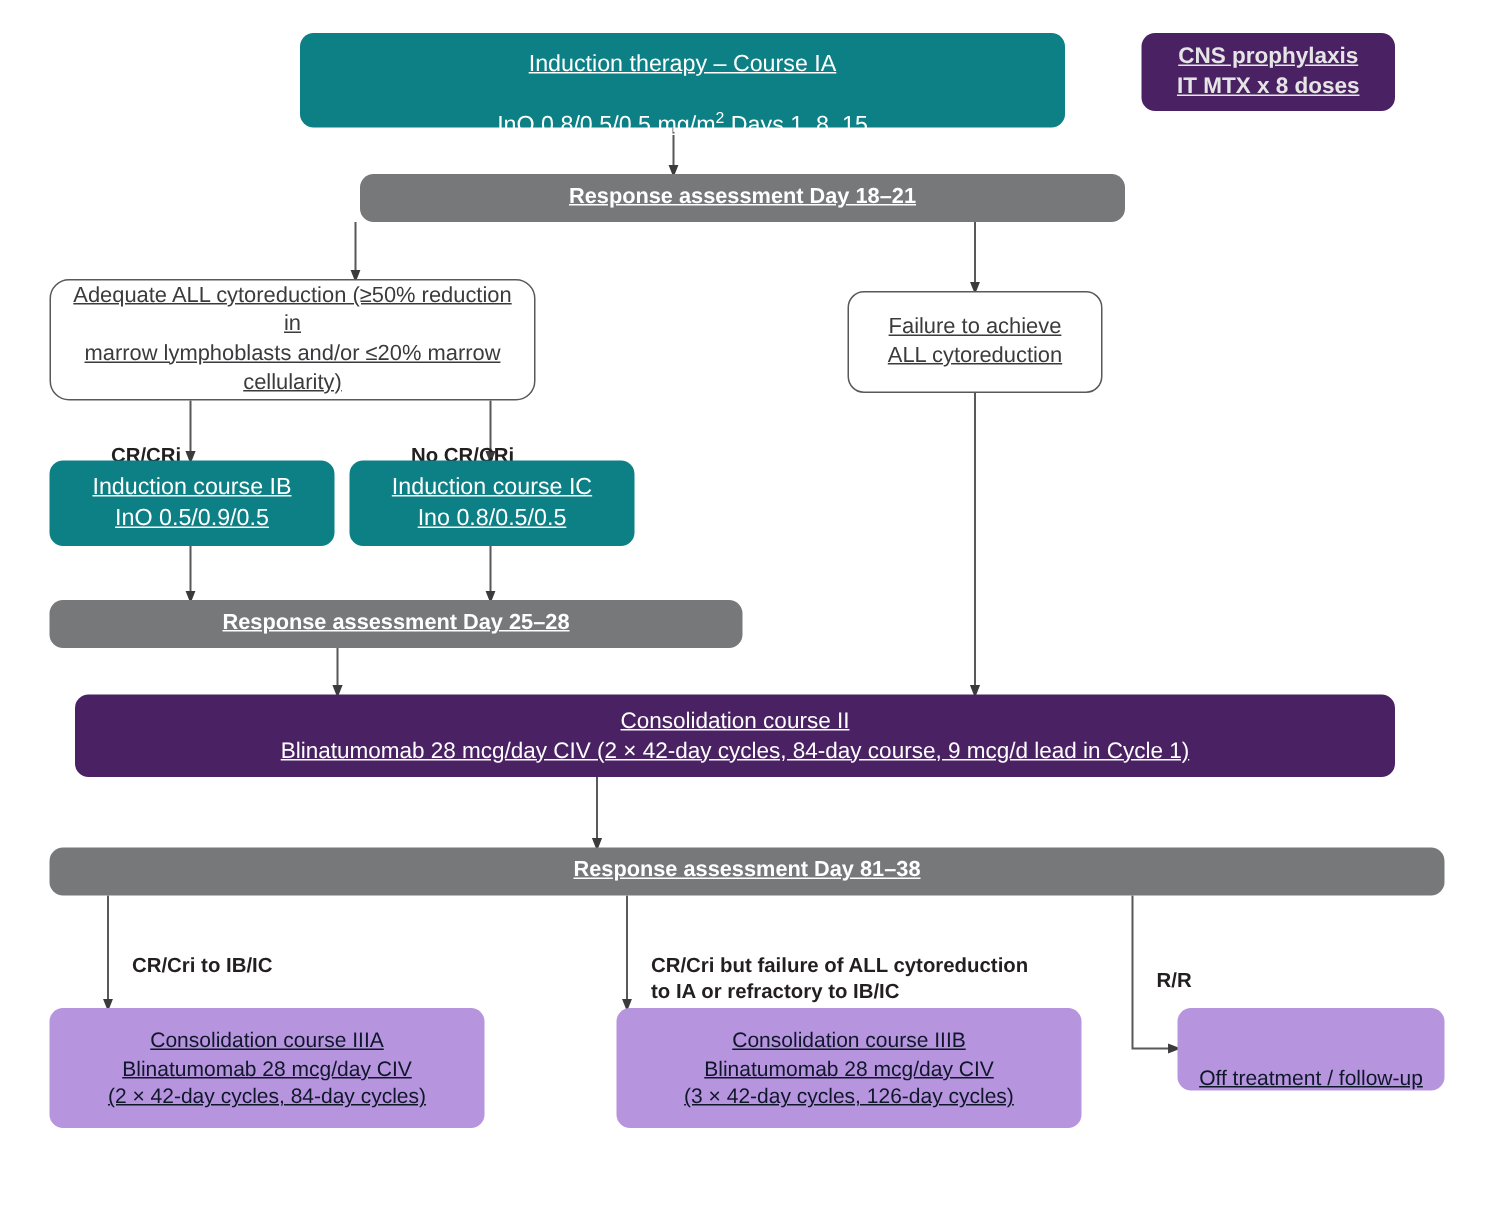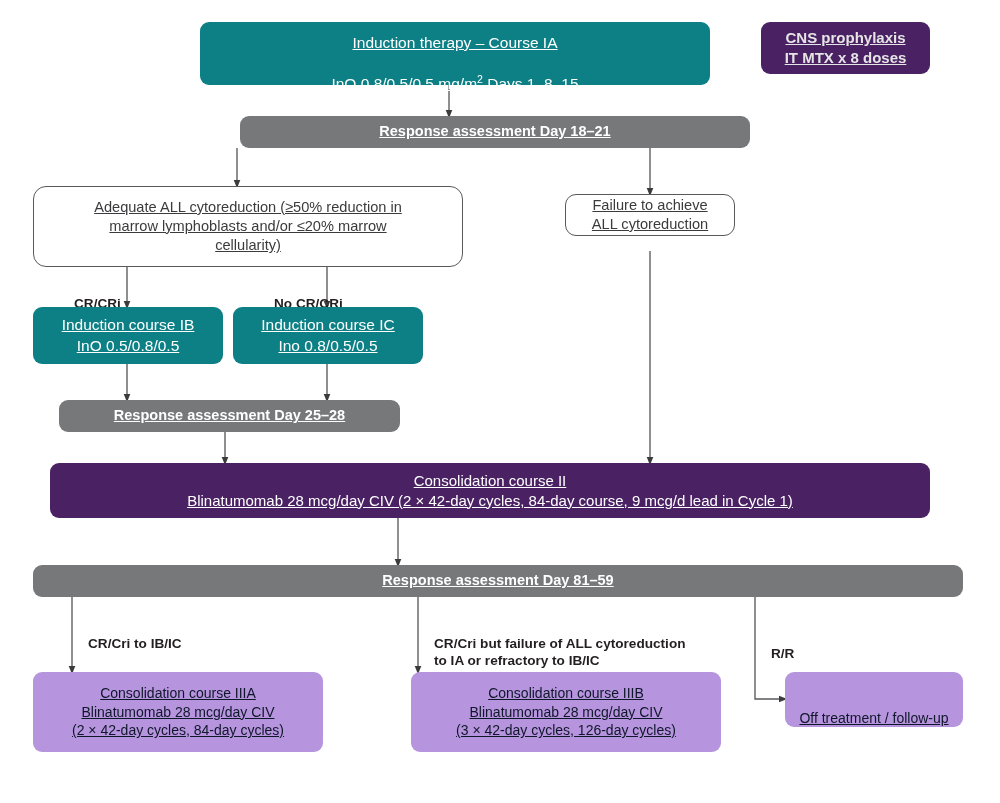--- a/index.html
+++ b/index.html
@@ -147,60 +147,60 @@
 
   <div class="node badge" style="left:761px; top:22px; width:169px; height:52px;">
     <span class="txt">CNS prophylaxis
 IT MTX x 8 doses</span>
   </div>
 
   <div class="node grey" style="left:200px; top:116px; width:510px; height:32px;margin-left:40px;">
     <span class="txt">Response assessment Day 18–21</span>
   </div>
 
-  <div class="node outline" style="left:33px; top:186px; width:430px; height:81px; border-radius:13px;">
+  <div class="node outline" style="left:33px; top:186px; width:324px; height:81px; border-radius:13px;">
     <span class="txt">Adequate ALL cytoreduction (≥50% reduction in
 marrow lymphoblasts and/or ≤20% marrow
 cellularity)</span>
   </div>
 
-  <div class="node outline" style="left:565px; top:194px; width:170px; height:42px; border-radius:11px;">
+  <div class="node outline" style="left:565px; top:194px; width:170px; height:68px; border-radius:11px;">
     <span class="txt">Failure to achieve
 ALL cytoreduction</span>
   </div>
 
   <div class="elabel" style="left:74px; top:277px; width:140px;">
     <span>CR/CRi</span>
   </div>
 
   <div class="elabel" style="left:274px; top:277px; width:140px;">
     <span>No CR/CRi</span>
   </div>
 
   <div class="node teal" style="left:33px; top:307px; width:190px; height:57px;">
     <span class="txt">Induction course IB
-InO 0.5/0.8/0.5</span>
+InO 0.5/0.9/0.5</span>
   </div>
 
   <div class="node teal" style="left:233px; top:307px; width:190px; height:57px;">
     <span class="txt">Induction course IC
 Ino 0.8/0.5/0.5</span>
   </div>
 
-  <div class="node grey" style="left:33px; top:400px; width:341px; height:32px;margin-left:26px;">
+  <div class="node grey" style="left:33px; top:400px; width:462px; height:32px;">
     <span class="txt">Response assessment Day 25–28</span>
   </div>
 
   <div class="node purple" style="left:50px; top:463px; width:880px; height:55px;">
     <span class="txt">Consolidation course II
 Blinatumomab 28 mcg/day CIV (2 × 42-day cycles, 84-day course, 9 mcg/d lead in Cycle 1)</span>
   </div>
 
   <div class="node grey" style="left:33px; top:565px; width:930px; height:32px;">
-    <span class="txt">Response assessment Day 81–59</span>
+    <span class="txt">Response assessment Day 81–38</span>
   </div>
 
   <div class="elabel" style="left:434px; top:617px; width:300px;">
     <span>CR/Cri but failure of ALL cytoreduction
 to IA or refractory to IB/IC</span>
   </div>
 
   <div class="elabel" style="left:88px; top:617px; width:260px;">
     <span>CR/Cri to IB/IC</span>
   </div>

